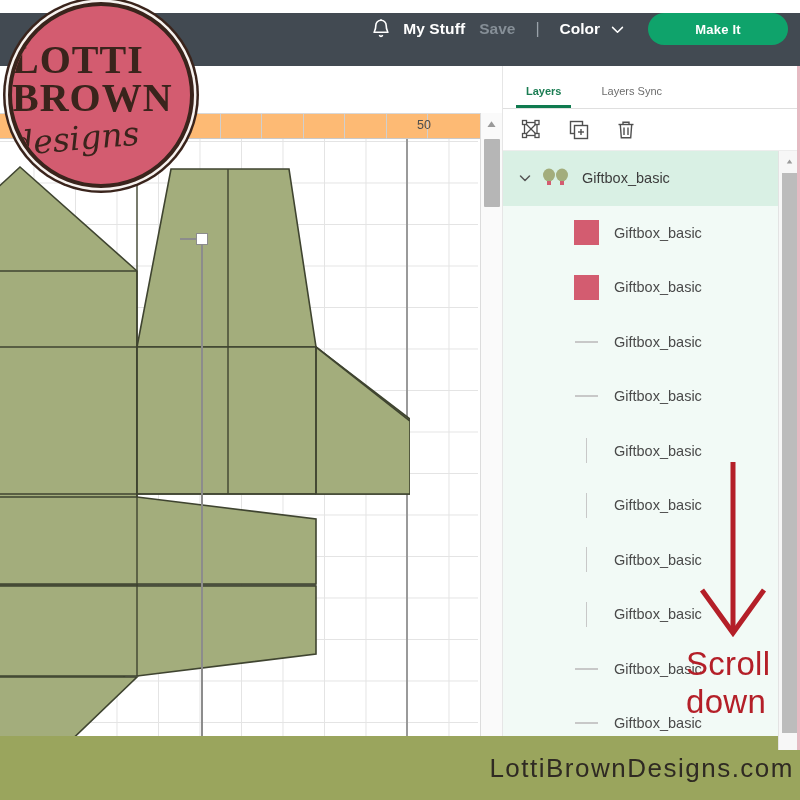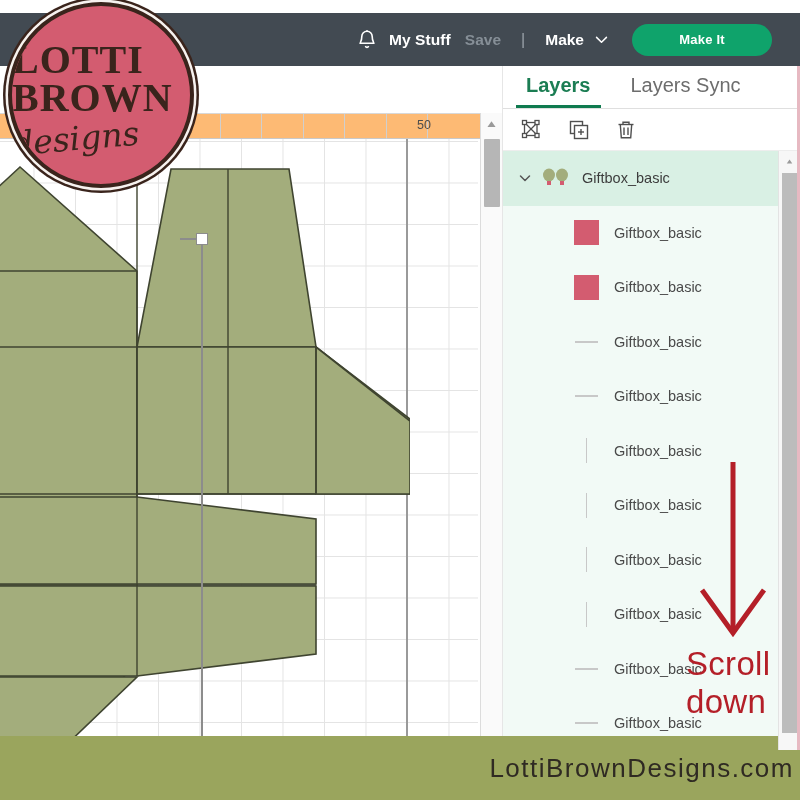--- a/index.html
+++ b/index.html
@@ -14,22 +14,22 @@
   
   .top-strip {
     position: absolute; left: 0; top: 0; width: 800px; height: 13px;
     background: #ffffff;
   }
 
   
   .app-header {
     position: absolute; left: 0; top: 13px; width: 800px; height: 53px;
     background: #424a52;
-    display: flex; align-items: center; justify-content: flex-end;
-    padding-right: 28px;
+    display: flex; align-items: flex-start; justify-content: flex-end;
+    padding-right: 12px;
   }
   .hdr-group { display: flex; align-items: center; gap: 0; }
   .bell-icon { width: 24px; height: 24px; margin-right: 10px; display:block; }
   .hdr-mystuff {
     color: #ffffff; font-size: 15.5px; font-weight: bold; letter-spacing: .1px;
   }
   .hdr-save {
     color: #868f97; font-size: 15.5px; font-weight: bold; margin-left: 14px;
   }
   .hdr-divider {
@@ -121,21 +121,21 @@
     background: #ffffff;
     border-left: 1px solid #e6e6e6;
     overflow: hidden;
   }
   .tabs {
     position: absolute; left: 0; top: 0; width: 298px; height: 43px;
     border-bottom: 1px solid #dfdfdf; background: #ffffff;
     display: flex; align-items: flex-end;
   }
   .tab {
-    font-size: 20px; color: #6d6d6d; padding: 0 6px 11px 6px;
+    font-size: 11px; color: #6d6d6d; padding: 0 6px 11px 6px;
     cursor: pointer; font-family: "Liberation Sans", sans-serif; margin-top: 37px;
   }
   .tab.tab-layers { margin-left: 17px; color: #1b7d53; font-weight: bold; position: relative; }
   .tab.tab-layers::after {
     content: ""; position: absolute; left: -4px; right: -4px; bottom: 0;
     height: 3px; background: #0f7a4f;
   }
   .tab.tab-sync { margin-left: 28px; }
 
   .layer-toolbar {
@@ -254,21 +254,21 @@
       <span class="bell-icon">
         <svg viewBox="0 0 24 24" width="24" height="24" fill="none" stroke="#ffffff" stroke-width="1.6">
           <path d="M12 3.2a5.2 5.2 0 0 0-5.2 5.2c0 4.4-1.6 5.8-1.6 6.8h13.6c0-1-1.6-2.4-1.6-6.8A5.2 5.2 0 0 0 12 3.2z"></path>
           <path d="M10.4 18c.3.9 1 1.4 1.6 1.4s1.3-.5 1.6-1.4"></path>
           <path d="M12 2.2v1"></path>
         </svg>
       </span>
       <span class="hdr-mystuff">My Stuff</span>
       <span class="hdr-save">Save</span>
       <span class="hdr-divider">|</span>
-      <span class="hdr-machine">Make</span>
+      <span class="hdr-machine">Color</span>
       <span class="chevron-dn">
         <svg viewBox="0 0 24 24" width="17" height="17" fill="none" stroke="#ffffff" stroke-width="2.1" stroke-linecap="round" stroke-linejoin="round">
           <polyline points="5,9 12,16 19,9"></polyline>
         </svg>
       </span>
       <button class="make-it-btn">Make It</button>
     </div>
   </div>
 
   <div class="canvas-wrap">

